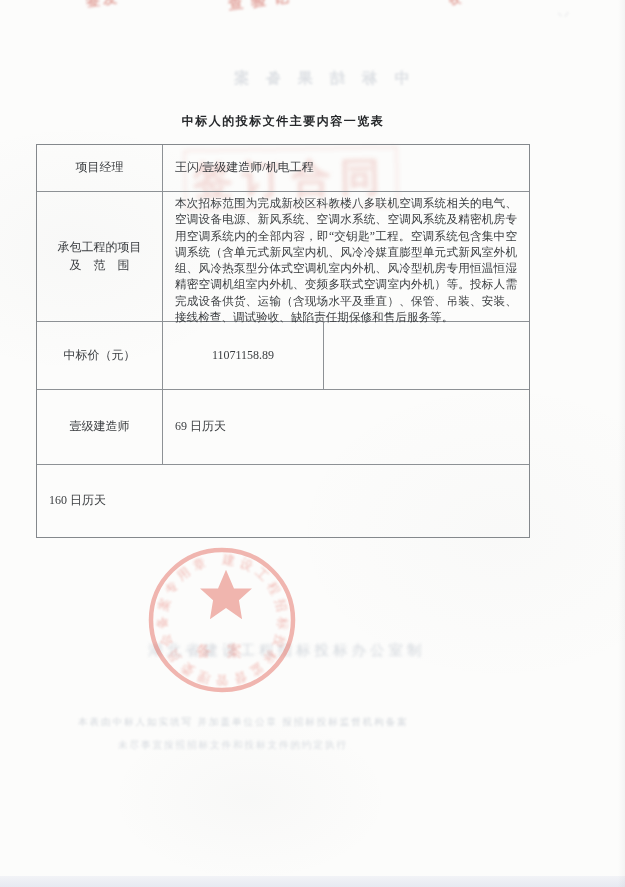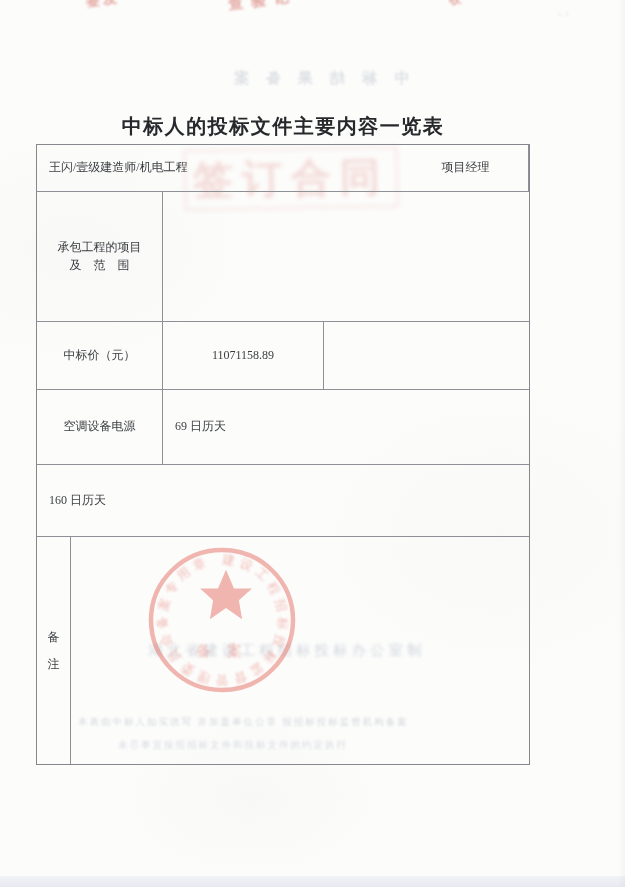--- a/index.html
+++ b/index.html
@@ -43,21 +43,21 @@
   .tfrag.f2{left:228px;font-size:15px;letter-spacing:8px;}
   .tfrag.f3{left:449px;font-size:12px;}
 
   
   .red-wm{position:absolute;top:148px;left:184px;z-index:1;pointer-events:none;
     font-size:40px;font-weight:bold;letter-spacing:9px;
     color:rgba(206,78,64,0.20);border:2px solid rgba(206,78,64,0.13);
     padding:1px 7px;transform:rotate(-1deg);filter:blur(2px);}
 
   .doc-title{position:absolute;top:113px;left:36px;width:494px;margin:0;
-    text-align:center;font-size:20px;font-weight:bold;letter-spacing:1.5px;
+    text-align:center;font-size:12px;font-weight:bold;letter-spacing:1.5px;
     color:#26282b;z-index:2;}
 
   
   .doc-table{position:absolute;top:144px;left:36px;width:494px;
     border:1px solid #84888c;box-sizing:border-box;z-index:2;
     font-size:12px;line-height:1.45;}
   .t-row{display:flex;border-bottom:1px solid #8d9195;box-sizing:border-box;}
   .t-row:last-child{border-bottom:none;}
   .r1{height:47px}.r2{height:130px}.r3{height:68px}
   .r4{height:75px}.r5{height:72px}.r6{height:227px}
@@ -99,53 +99,48 @@
     <span class="tfrag f3">收</span>
   </div>
 
   <div class="red-wm">签订合同</div>
 
   <h1 class="doc-title">中标人的投标文件主要内容一览表</h1>
 
   <div class="doc-table">
 
     <div class="t-row r1">
+      <div class="cell lab">
+        <span>项目经理</span>
+      </div>
       <div class="cell val">
         <span>王闪/壹级建造师/机电工程</span>
-      </div>
-      <div class="cell lab">
-        <span>项目经理</span>
       </div>
     </div>
 
     <div class="t-row r2">
       <div class="cell lab">承包工程的项目
 及　范　围</div>
+      <div class="cell val para">本次招标范围为完成新校区科教楼八多联机空调系统相关的电气、空调设备电源、新风系统、空调水系统、空调风系统及精密机房专用空调系统内的全部内容，即“交钥匙”工程。空调系统包含集中空调系统（含单元式新风室内机、风冷冷媒直膨型单元式新风室外机组、风冷热泵型分体式空调机室内外机、风冷型机房专用恒温恒湿精密空调机组室内外机、变频多联式空调室内外机）等。投标人需完成设备供货、运输（含现场水平及垂直）、保管、吊装、安装、接线检查、调试验收、缺陷责任期保修和售后服务等。</div>
     </div>
 
     <div class="t-row r3">
       <div class="cell lab">中标价（元）</div>
       <div class="cell center c2">11071158.89</div>
     </div>
 
     <div class="t-row r4">
-      <div class="cell lab">空调设备电源</div>
+      <div class="cell lab">壹级建造师</div>
       <div class="cell val">69 日历天</div>
     </div>
 
     <div class="t-row r5">
       <div class="cell val">160 日历天</div>
     </div>
 
-    <div class="t-row r6">
-      <div class="cell lab">
-        <span class="vstack">备注</span>
-      </div>
-      <div class="cell val"></div>
-    </div>
 
   </div>
 
   <svg class="seal" viewBox="0 0 170 170">
     <defs>
       <path id="ringPath" d="M 84,24 A 56,56 0 1,1 83.9,24.001"></path>
     </defs>
     <ellipse class="seal-ring" cx="84" cy="80" rx="71" ry="70" fill="none" stroke="rgba(224,88,76,0.48)" stroke-width="4.5"></ellipse>
     <text class="seal-text" font-size="12.5" letter-spacing="4.5" fill="rgba(224,88,76,0.45)">
       <textPath href="#ringPath">建设工程招标投标监督管理委员会备案专用章</textPath>

